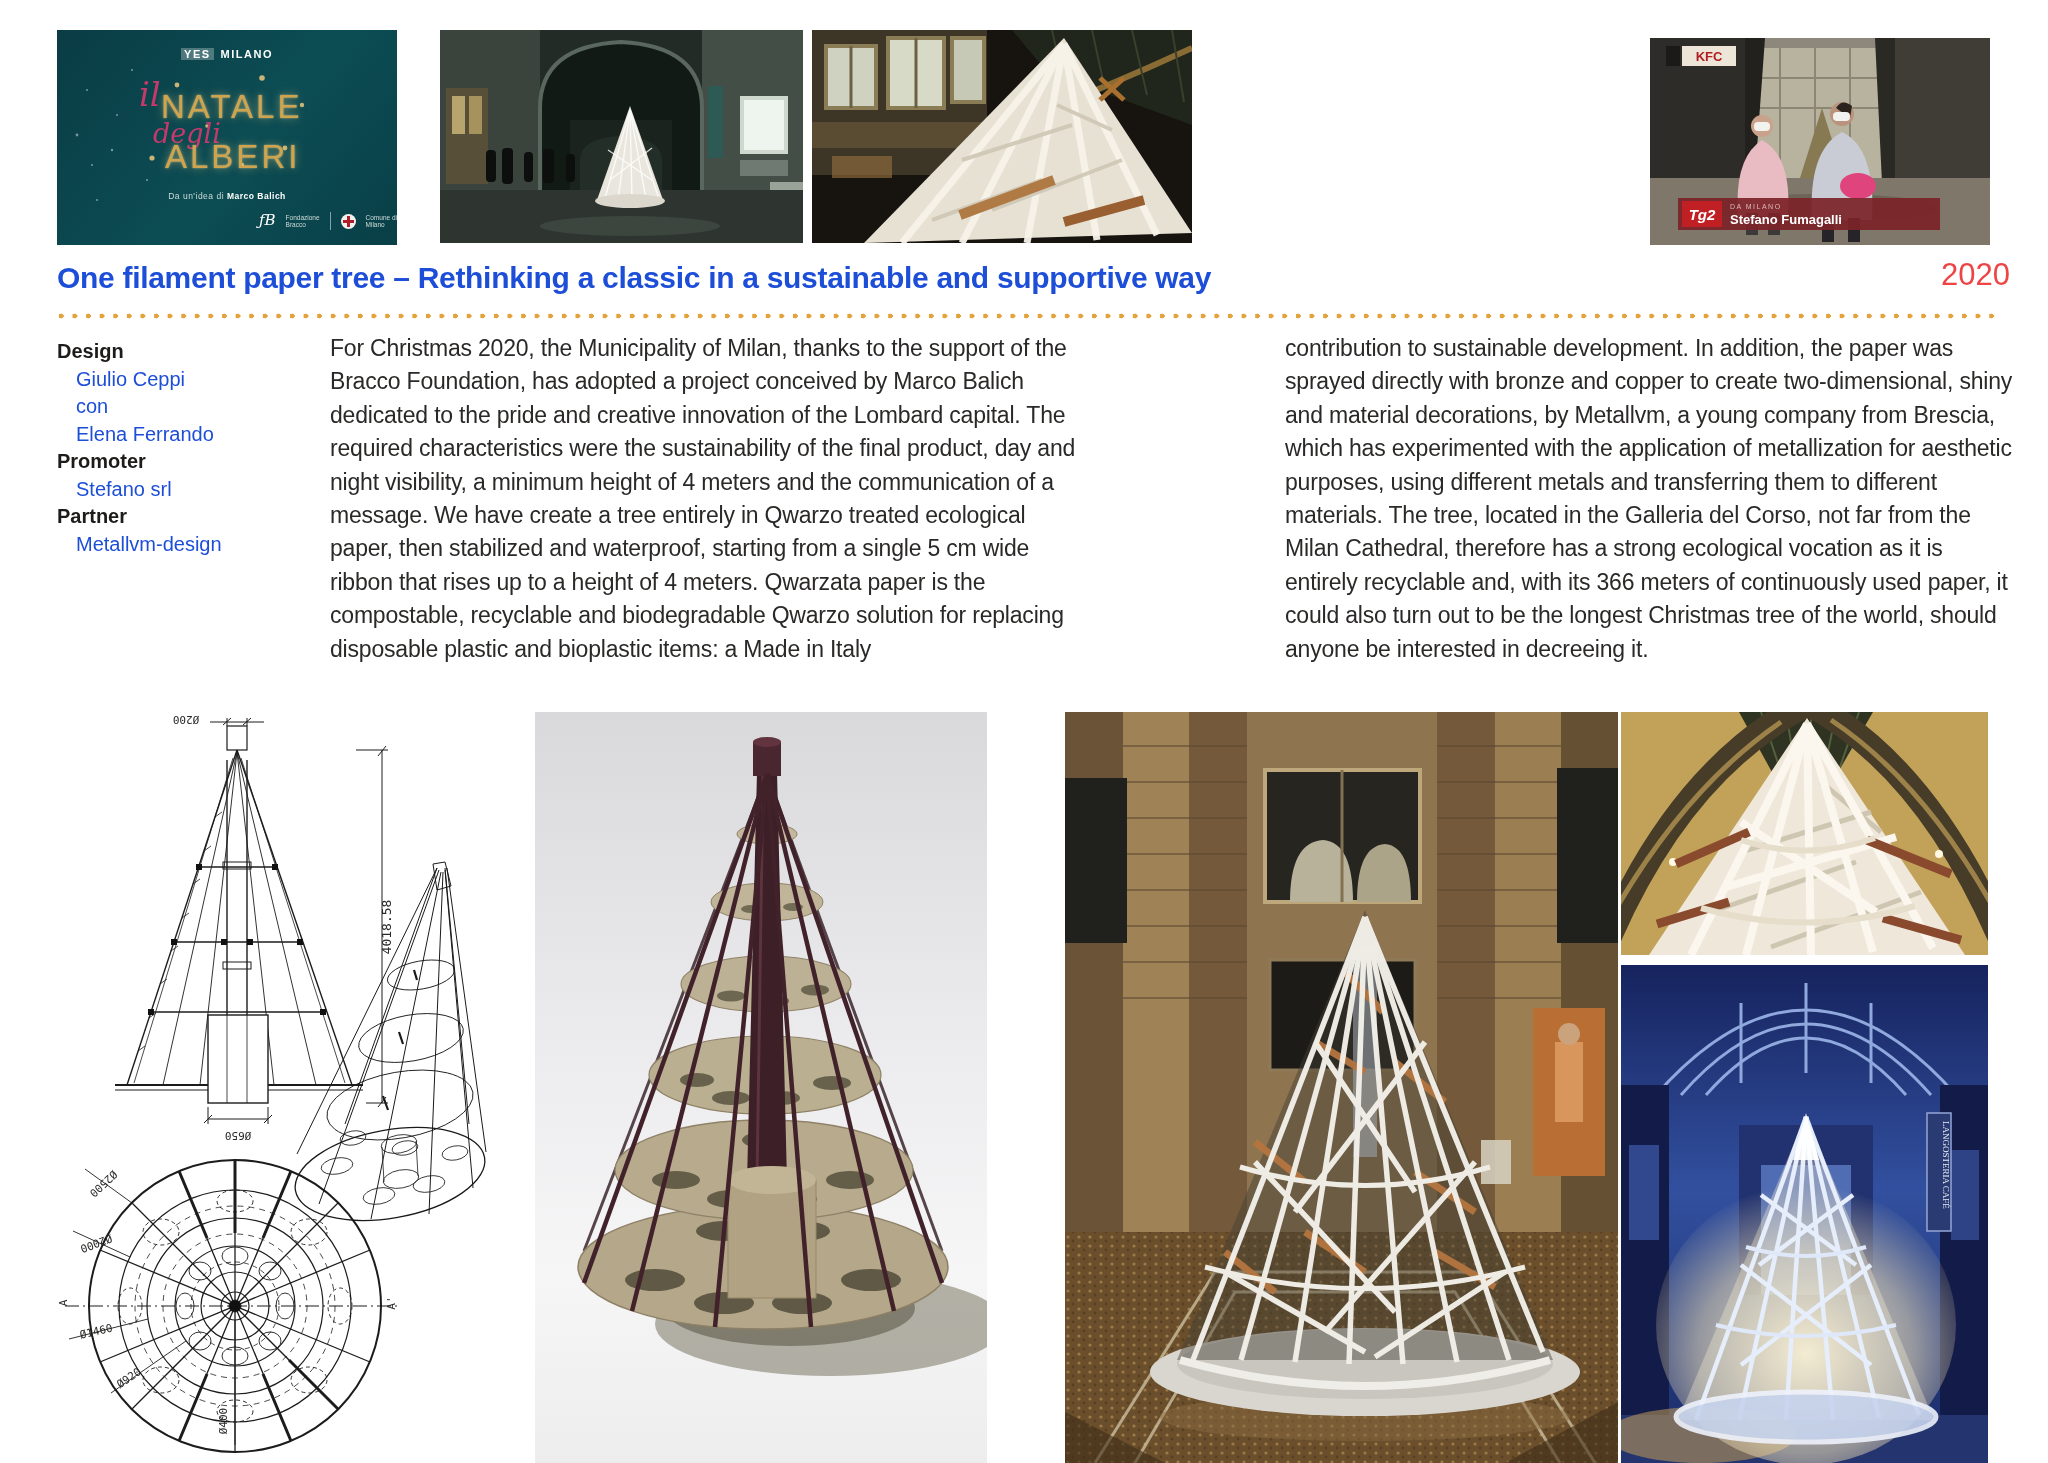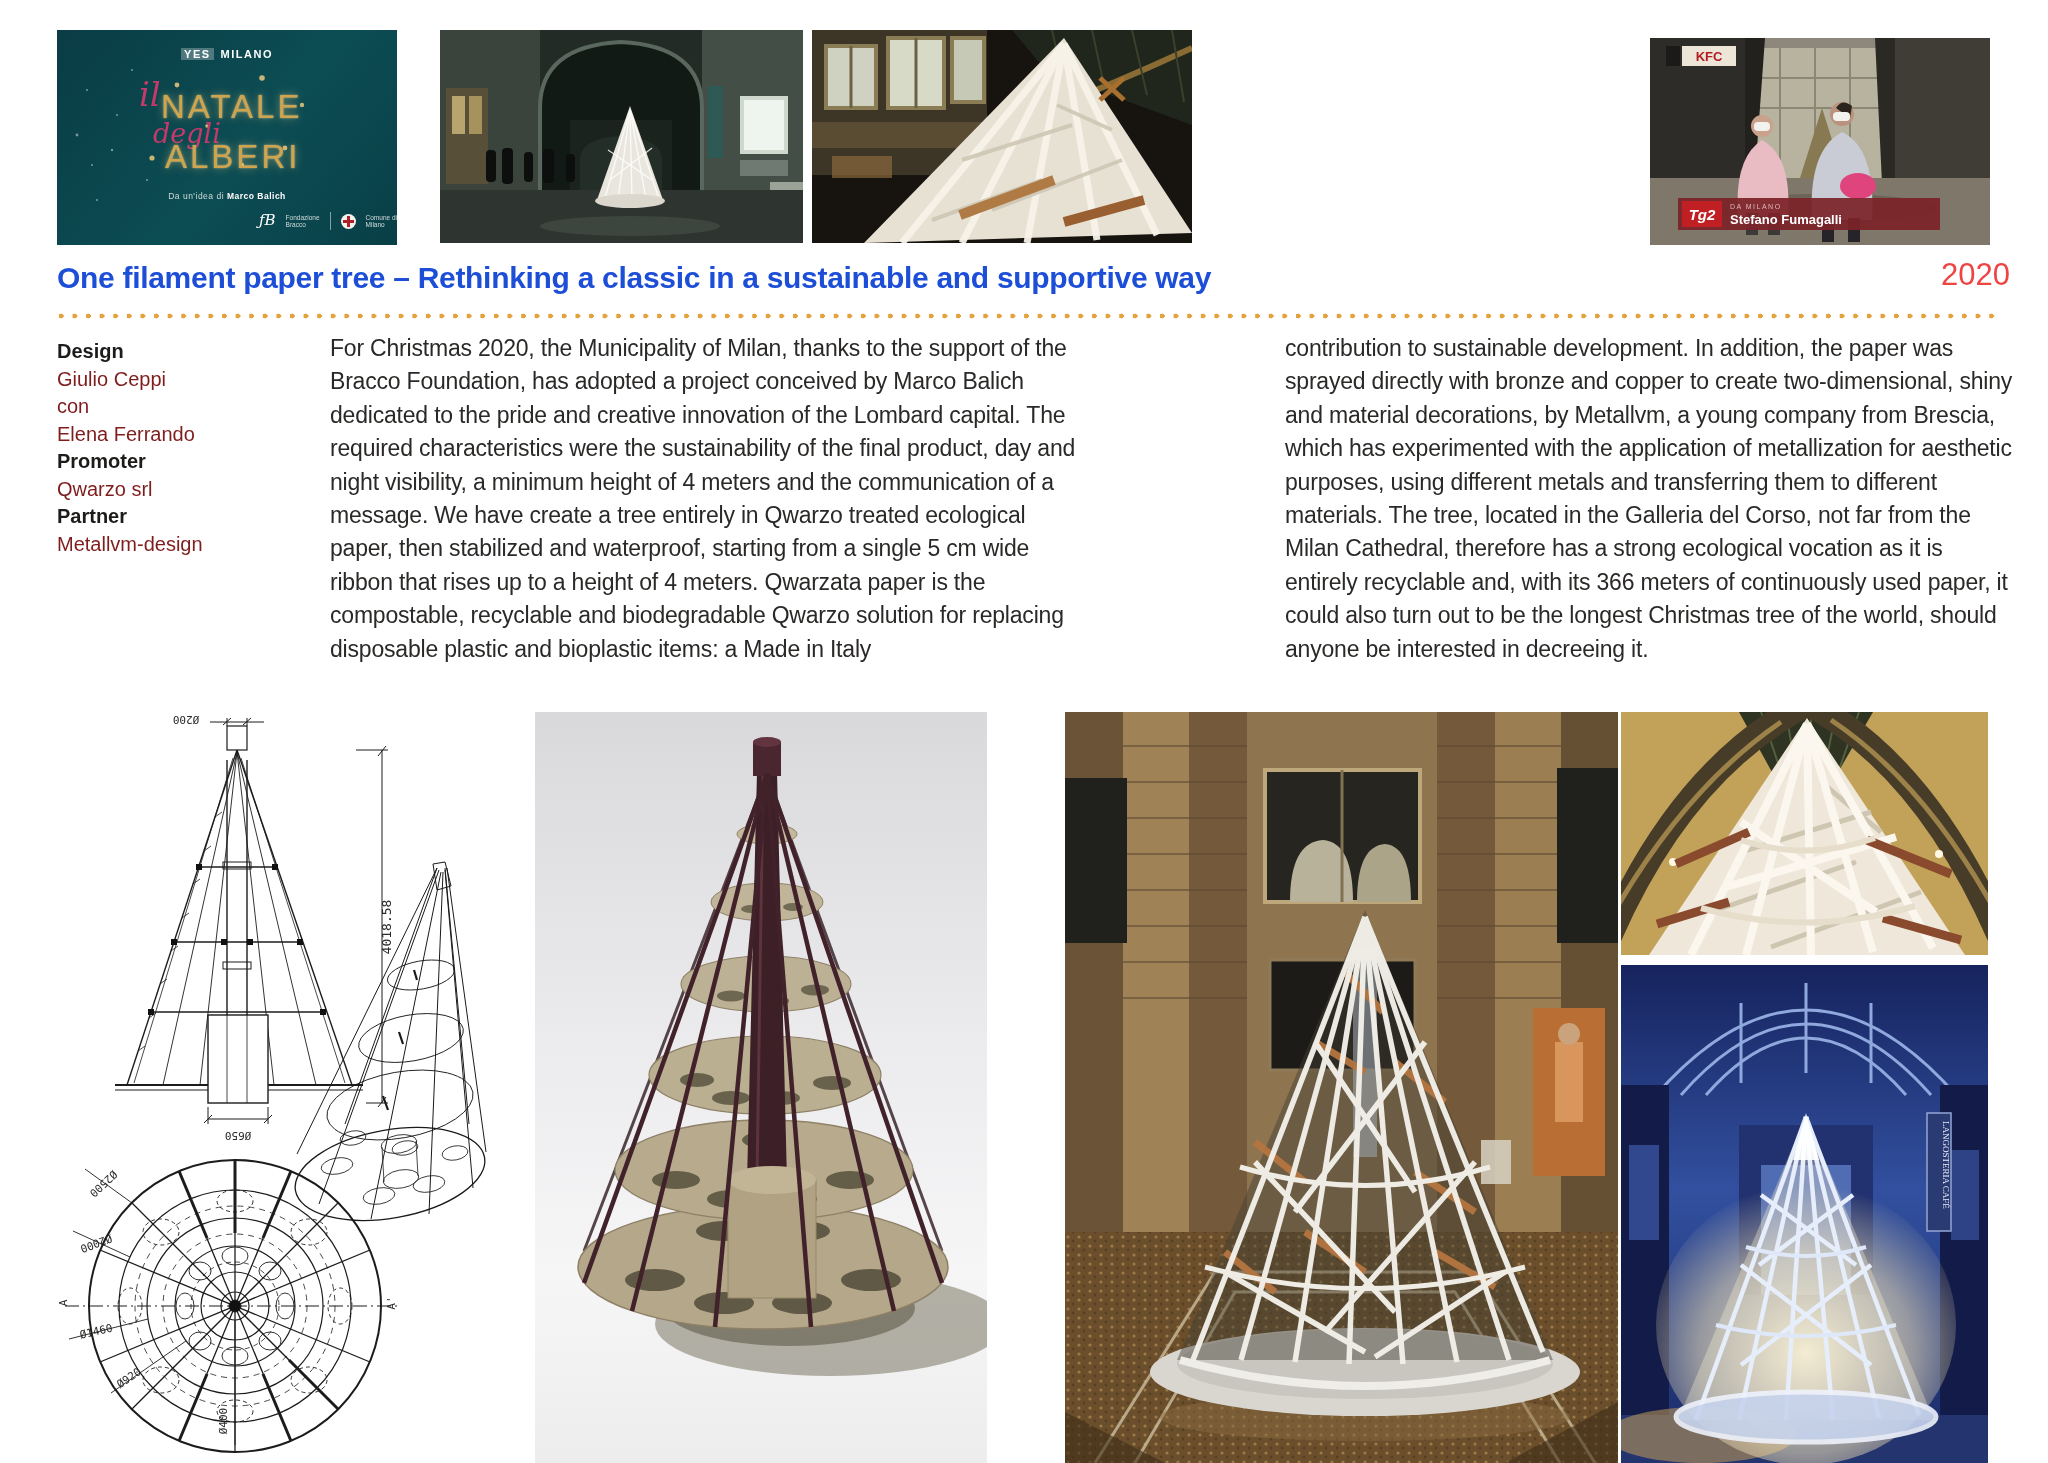--- a/index.html
+++ b/index.html
@@ -11,21 +11,21 @@
   
   #page-title{left:57px;top:261px;width:1750px;font-size:30px;font-weight:700;
               letter-spacing:-0.3px;color:#1d4ed8;}
   #page-year{left:1880px;top:257px;width:130px;text-align:right;font-size:31px;color:#ef4444;}
   #dotted-rule{left:57px;top:312px;width:1940px;height:8px;
      background-image:radial-gradient(circle 2.6px at 4px 4px,#E3A33C 92%,rgba(0,0,0,0));
      background-size:13.6px 8px;background-repeat:repeat-x;}
   
   #credits{left:57px;top:338px;width:240px;font-size:20px;line-height:27.5px;}
   #credits .lbl{font-weight:700;color:#1d1c1a;}
-  #credits .val{color:#7f1d1d;}
+  #credits .val{color:#1d4ed8;margin-left:19px;}
   
   .bodycol{font-size:23px;line-height:33.4px;letter-spacing:-0.2px;color:#2a2927;}
   #col1{left:330px;top:332px;width:748px;}
   #col2{left:1285px;top:332px;width:732px;}
   
   #poster{left:57px;top:30px;width:340px;height:215px;
      background:linear-gradient(130deg,#0a3c44 0%,#0c4d54 55%,#093f47 100%);}
   #poster .brand{position:absolute;top:18px;width:100%;text-align:center;color:#fff;
      font-size:11px;font-weight:700;letter-spacing:1.5px;}
   #poster .brand .yes{background:rgba(255,255,255,.28);padding:0 3px;margin-right:7px;}
@@ -239,21 +239,21 @@
   <div id="page-title" class="abs">One filament paper tree – Rethinking a classic in a sustainable and supportive way</div>
   <div id="page-year" class="abs">2020</div>
   <div id="dotted-rule" class="abs"></div>
 
   <div id="credits" class="abs">
     <div class="lbl">Design</div>
     <div class="val">Giulio Ceppi</div>
     <div class="val">con</div>
     <div class="val">Elena Ferrando</div>
     <div class="lbl">Promoter</div>
-    <div class="val">Qwarzo srl</div>
+    <div class="val">Stefano srl</div>
     <div class="lbl">Partner</div>
     <div class="val">Metallvm-design</div>
   </div>
 
   <div id="col1" class="abs bodycol">For Christmas 2020, the Municipality of Milan, thanks to the support of the Bracco Foundation, has adopted a project conceived by Marco Balich dedicated to the pride and creative innovation of the Lombard capital. The required characteristics were the sustainability of the final product, day and night visibility, a minimum height of 4 meters and the communication of a message. We have create a tree entirely in Qwarzo treated ecological paper, then stabilized and waterproof, starting from a single 5 cm wide ribbon that rises up to a height of 4 meters. Qwarzata paper is the compostable, recyclable and biodegradable Qwarzo solution for replacing disposable plastic and bioplastic items: a Made in Italy</div>
   <div id="col2" class="abs bodycol">contribution to sustainable development. In addition, the paper was sprayed directly with bronze and copper to create two-dimensional, shiny and material decorations, by Metallvm, a young company from Brescia, which has experimented with the application of metallization for aesthetic purposes, using different metals and transferring them to different materials. The tree, located in the Galleria del Corso, not far from the Milan Cathedral, therefore has a strong ecological vocation as it is entirely recyclable and, with its 366 meters of continuously used paper, it could also turn out to be the longest Christmas tree of the world, should anyone be interested in decreeing it.</div>
 
   <svg class="draw" style="left:70px;top:712px" width="330" height="468" viewBox="0 0 330 468">
     <g stroke="#1c1c1c" fill="none" stroke-width="1.4">
       <rect x="157" y="14" width="20" height="24" stroke-width="1.2"></rect>

